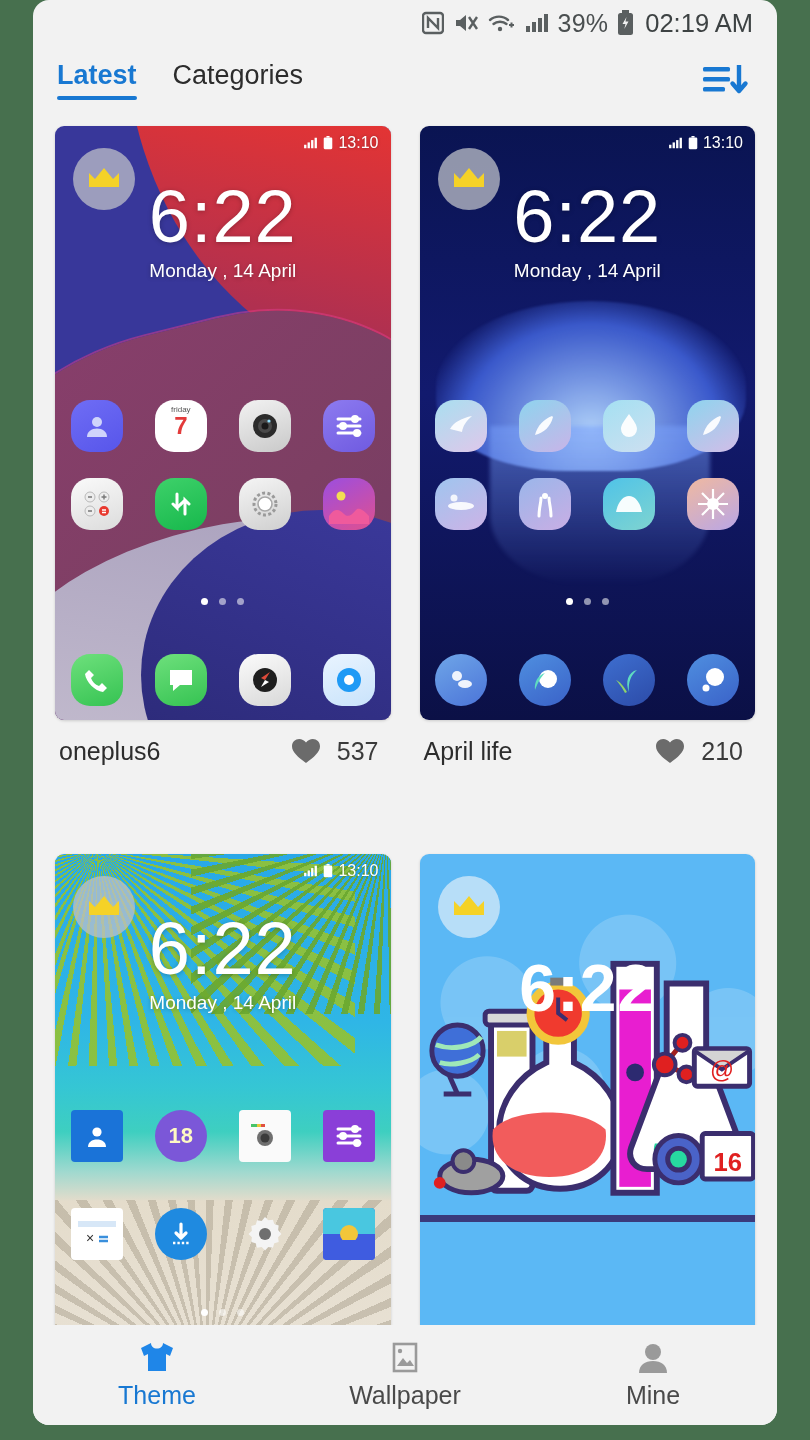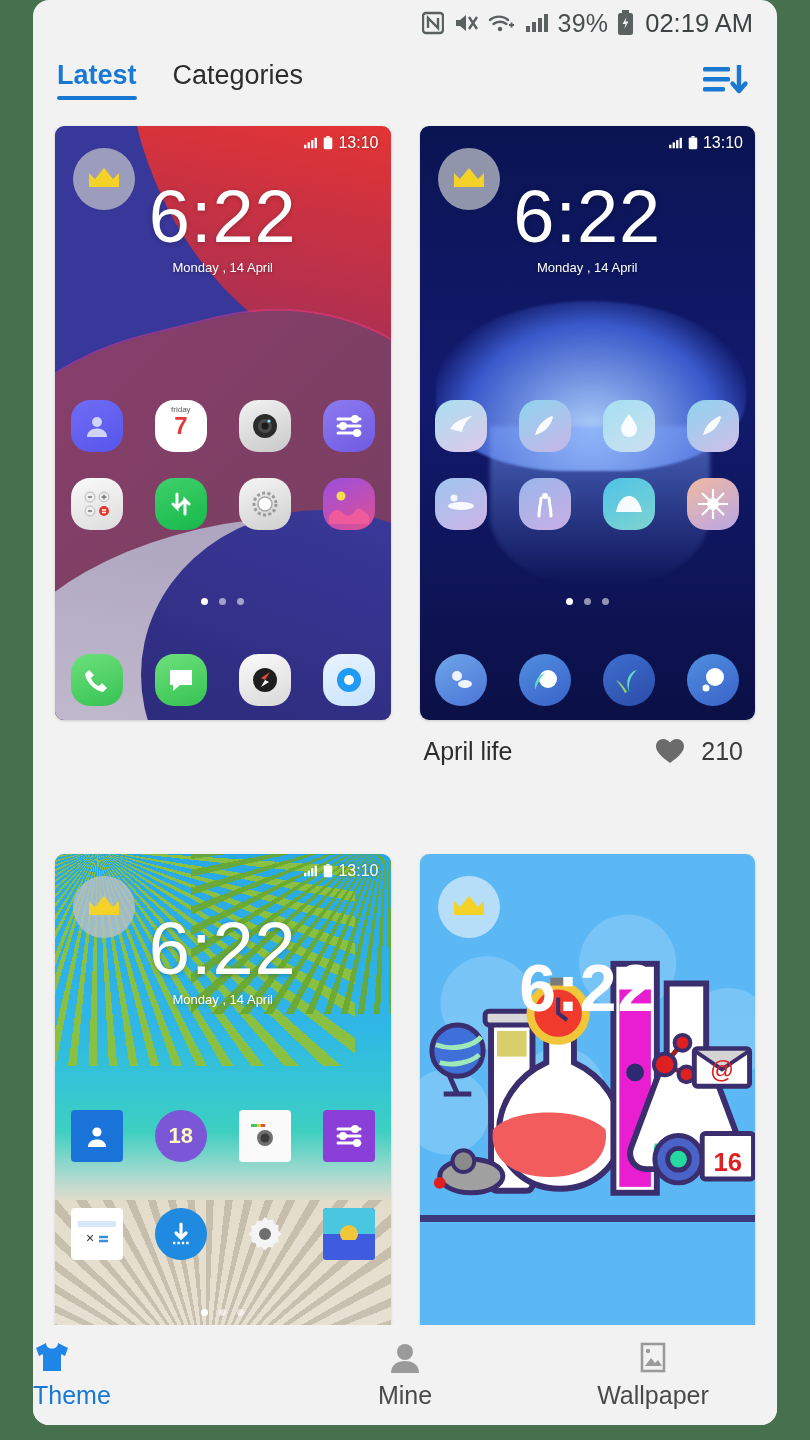--- a/index.html
+++ b/index.html
@@ -80,21 +80,21 @@
     background: rgba(190,192,200,.75);
     display: flex; align-items: center; justify-content: center;
     z-index: 6;
   }
   .clock {
     position: absolute; left: 0; right: 0; top: 52px;
     text-align: center; color: #fff; z-index: 5;
   }
   .clock .hh { font-size: 74px; font-weight: 300; letter-spacing: 1px;
     text-shadow: 0 1px 5px rgba(0,0,0,.25); line-height: 1.05; }
-  .clock .dd { font-size: 13px; font-weight: 400; margin-top: 4px;
+  .clock .dd { font-size: 19px; font-weight: 400; margin-top: 4px;
     text-shadow: 0 1px 4px rgba(0,0,0,.3); }
 
   .icons-area { position: absolute; left: 0; right: 0; top: 274px; z-index: 4; }
   .icon-row {
     display: grid; grid-template-columns: repeat(4,1fr);
     justify-items: center; margin-bottom: 26px;
   }
   .app-ic { width: 52px; height: 52px; border-radius: 14px;
     position: relative; overflow: hidden;
     display:flex;align-items:center;justify-content:center; }
@@ -387,20 +387,29 @@
           </div>
           <div class="app-ic squircle" style="background:linear-gradient(160deg,#e9f4ff,#c9e3fb)">
             <svg width="34" height="34" viewBox="0 0 34 34">
                 <circle cx="17" cy="17" r="12" fill="#1f9af5"></circle>
                 <circle cx="17" cy="17" r="5" fill="#fff"></circle>
               </svg>
           </div>
         </div>
       </div>
 
+      <div class="meta">
+        <span class="meta-title">oneplus6</span>
+        <span class="likes">
+          <svg width="30" height="28" viewBox="0 0 30 28">
+              <path d="M15 26C7 20 1 15 1 9.2 1 5 4.3 2 8.2 2c2.6 0 5 1.3 6.8 3.5C16.8 3.3 19.2 2 21.8 2 25.7 2 29 5 29 9.2 29 15 23 20 15 26z" fill="#6b6b6b"></path>
+            </svg>
+          <span class="like-count">537</span>
+        </span>
+      </div>
     </div>
 
     <div class="card">
       <div class="preview">
         <div class="wp-marine">
           <div class="jelly-bell"></div>
             <div class="jelly-tent"></div>
         </div>
 
         <div class="mini-status">
@@ -688,36 +697,36 @@
         </svg>
 
         <div class="bench"></div>
       </div>
     </div>
 
   </div>
 
   <div style="position:absolute;left:0;right:0;bottom:0;height:100px;background:#f2f2f2;
               display:grid;grid-template-columns:repeat(3,1fr);align-items:center;">
-    <div style="text-align:left;cursor:pointer">
+    <div style="text-align:center;cursor:pointer">
       <svg width="38" height="34" viewBox="0 0 38 34">
           <path d="M13 2L3 7l3 8 4-2v17h18V13l4 2 3-8-10-5c0 3.5-2.6 5.5-6 5.5S13 5.5 13 2z" fill="#1f86e8"></path>
         </svg>
       <div style="font-size:25px;color:#1878d2;margin-top:2px">Theme</div>
-    </div>
-    <div style="text-align:center;cursor:pointer">
-      <svg width="34" height="34" viewBox="0 0 34 34">
-          <circle cx="17" cy="11" r="8" fill="#9a9a9a"></circle>
-          <path d="M3 32c0-8 6-12 14-12s14 4 14 12z" fill="#9a9a9a"></path>
-        </svg>
-      <div style="font-size:25px;color:#4a4a4a;margin-top:2px">Mine</div>
     </div>
     <div style="text-align:center;cursor:pointer">
       <svg width="36" height="34" viewBox="0 0 36 34">
           <rect x="7" y="3" width="22" height="27" fill="none" stroke="#9a9a9a" stroke-width="2.6"></rect>
           <path d="M10 25l6-8 4 5 3-3 4 6z" fill="#9a9a9a"></path>
           <circle cx="13" cy="10" r="2.2" fill="#9a9a9a"></circle>
         </svg>
       <div style="font-size:25px;color:#4a4a4a;margin-top:2px">Wallpaper</div>
     </div>
+    <div style="text-align:center;cursor:pointer">
+      <svg width="34" height="34" viewBox="0 0 34 34">
+          <circle cx="17" cy="11" r="8" fill="#9a9a9a"></circle>
+          <path d="M3 32c0-8 6-12 14-12s14 4 14 12z" fill="#9a9a9a"></path>
+        </svg>
+      <div style="font-size:25px;color:#4a4a4a;margin-top:2px">Mine</div>
+    </div>
   </div>
 
 </div>
 
 </body></html>

